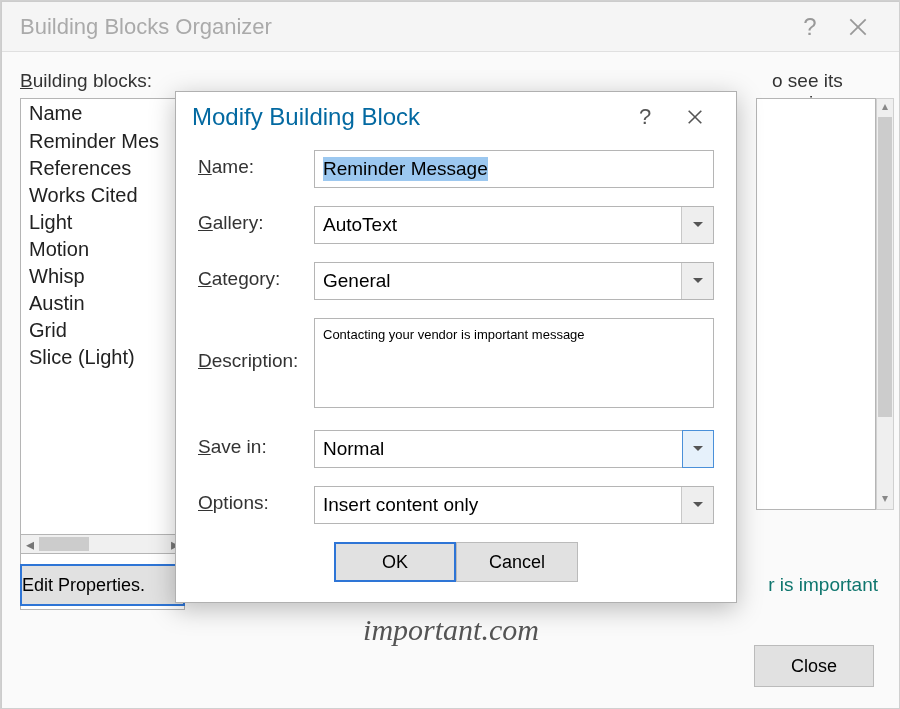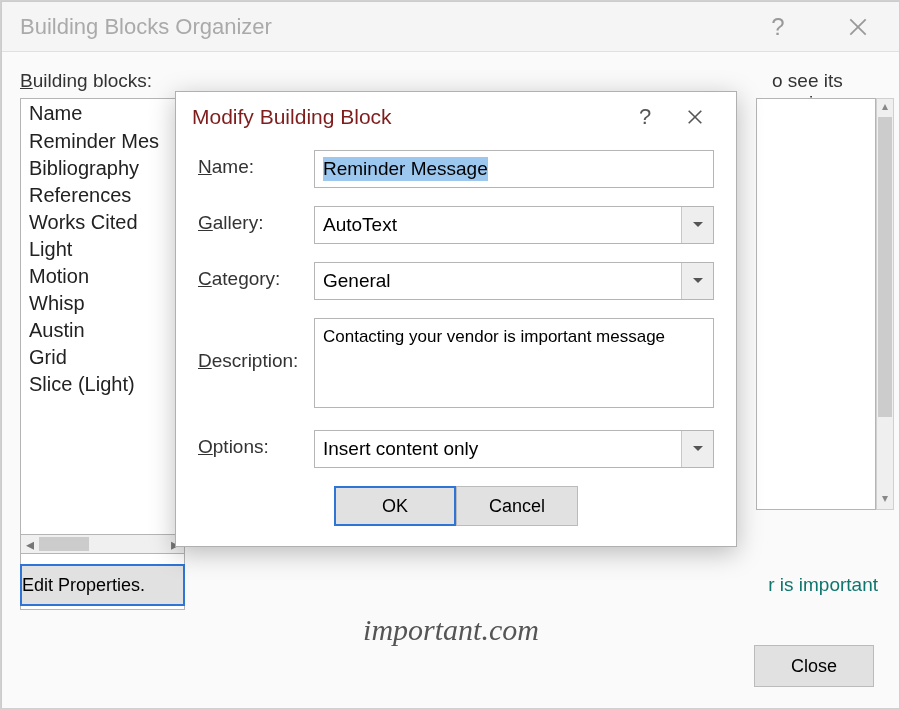--- a/index.html
+++ b/index.html
@@ -23,21 +23,20 @@
     background: #fafafa;
     border: 1px solid #ccc;
   }
   .bg-titlebar {
     height: 50px;
     display: flex;
     align-items: center;
     padding: 16px 18px;
     border-bottom: 1px solid #e0e0e0;
     background: #f5f5f5;
-    gap: 32px;
   }
   .bg-title {
     font-size: 22px;
     color: #aaa;
     flex: 1;
   }
   .bg-help, .bg-close {
     width: 48px; height: 40px;
     display: flex; align-items: center; justify-content: center;
     color: #999; font-size: 24px;
@@ -155,21 +154,21 @@
     border: 1px solid #b0b0b0;
     box-shadow: 0 6px 24px rgba(0,0,0,0.25);
     padding-bottom: 18px;
   }
   .fg-titlebar {
     height: 50px;
     display:flex; align-items:center;
     padding: 0 16px;
   }
   .fg-title {
-    flex:1; font-size: 21px; color:#7f1d1d;
+    flex:1; font-size: 24px; color:#0369a1;
   }
   .fg-help, .fg-close {
     width: 50px; height: 40px;
     display:flex; align-items:center; justify-content:center;
     font-size: 22px; color:#555;
   }
   .fg-body {
     padding: 8px 22px 2px 22px;
   }
   .fg-row {
@@ -210,21 +209,21 @@
   .combo .drop.active {
     border: 1px solid #4a90d9;
     background: #e6f1fb;
     margin: -1px -1px -1px 0;
     height: 38px;
   }
   .combo .drop svg { width: 12px; height: 8px; }
   .desc-box {
     width:100%; height: 90px;
     border: 1px solid #b5b5b5;
-    padding: 8px; font-size: 17px;
+    padding: 8px; font-size: 13px;
     font-family: inherit; resize: none;
   }
   .fg-buttons {
     display:flex; justify-content:center; 
     margin-top: 10px;
   }
   .btn {
     width: 122px; height: 40px;
     background: #e1e1e1;
     border: 1px solid #bbb;
@@ -252,21 +251,20 @@
   </div>
   <div class="bg-content">
     <div class="bg-row-labels">
       <div class="lbl-left underline-first">Building blocks:</div>
       <div class="lbl-right">o see its preview</div>
     </div>
 
     <div class="bg-list">
       <div class="bg-list-header">Name</div>
       <div class="bg-list-item">Reminder Mes</div>
-      <div class="bg-list-item">Bibliography</div>
       <div class="bg-list-item">References</div>
       <div class="bg-list-item">Works Cited</div>
       <div class="bg-list-item">Light</div>
       <div class="bg-list-item">Motion</div>
       <div class="bg-list-item">Whisp</div>
       <div class="bg-list-item">Austin</div>
       <div class="bg-list-item">Grid</div>
       <div class="bg-list-item">Slice (Light)</div>
     </div>
     <div class="bg-list-scroll">
@@ -340,20 +338,33 @@
       </div>
     </div>
 
     <div class="fg-row">
       <div class="fg-label underline-first" style="padding-top:32px;">Description:</div>
       <div class="fg-control">
         <textarea class="desc-box" style="">Contacting your vendor is important message</textarea>
       </div>
     </div>
 
+    <div class="fg-row">
+      <div class="fg-label underline-first">Save in:</div>
+      <div class="fg-control">
+        <div class="combo">
+          <div class="val">Normal</div>
+          <div class="drop chev active">
+              <svg viewBox="0 0 12 8">
+                <path d="M1 1 L6 6 L11 1 Z"></path>
+              </svg>
+            </div>
+        </div>
+      </div>
+    </div>
 
     <div class="fg-row">
       <div class="fg-label underline-first">Options:</div>
       <div class="fg-control">
         <div class="combo">
           <div class="val">Insert content only</div>
           <div class="drop chev">
               <svg viewBox="0 0 12 8">
                 <path d="M1 1 L6 6 L11 1 Z"></path>
               </svg>

